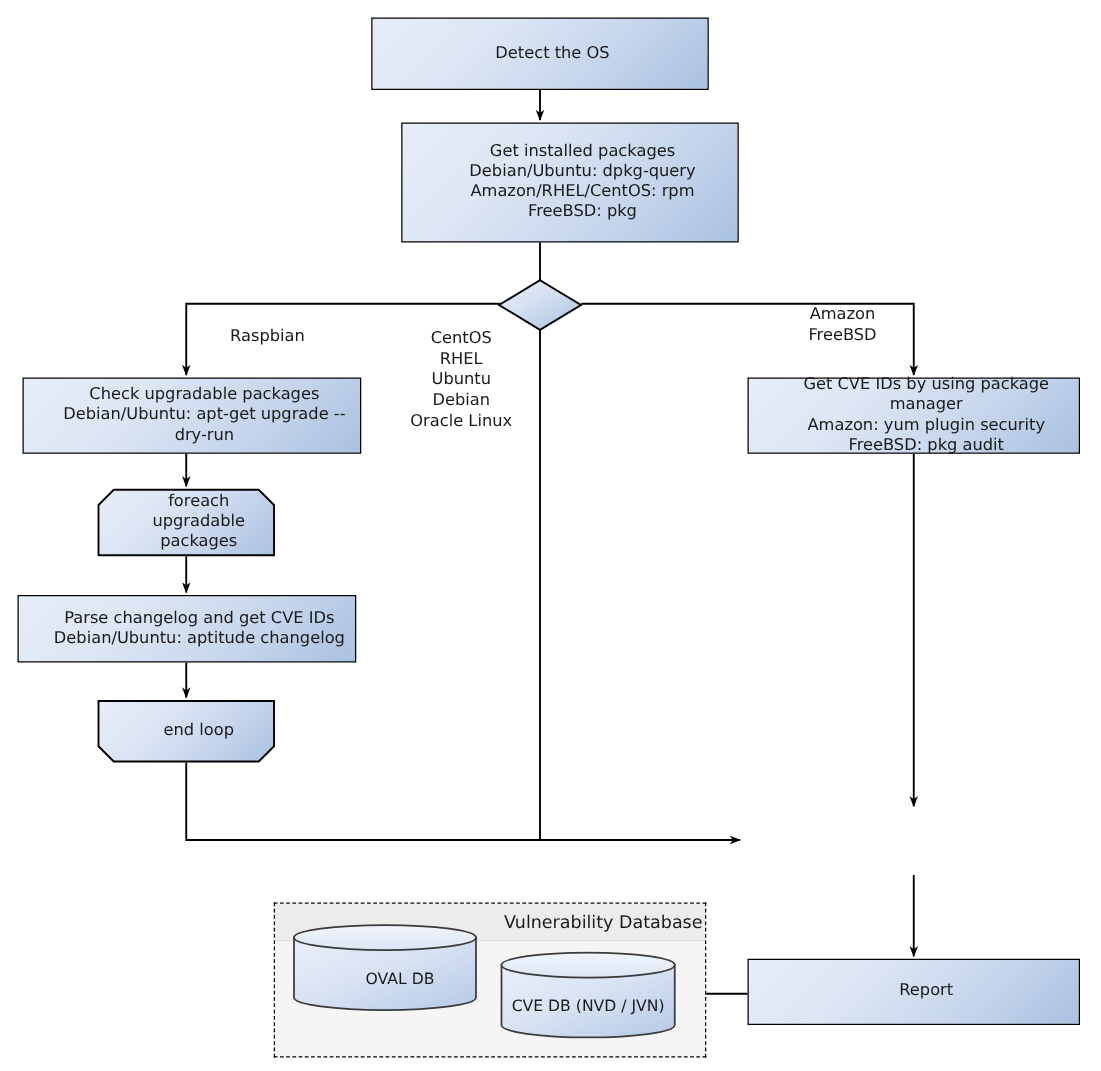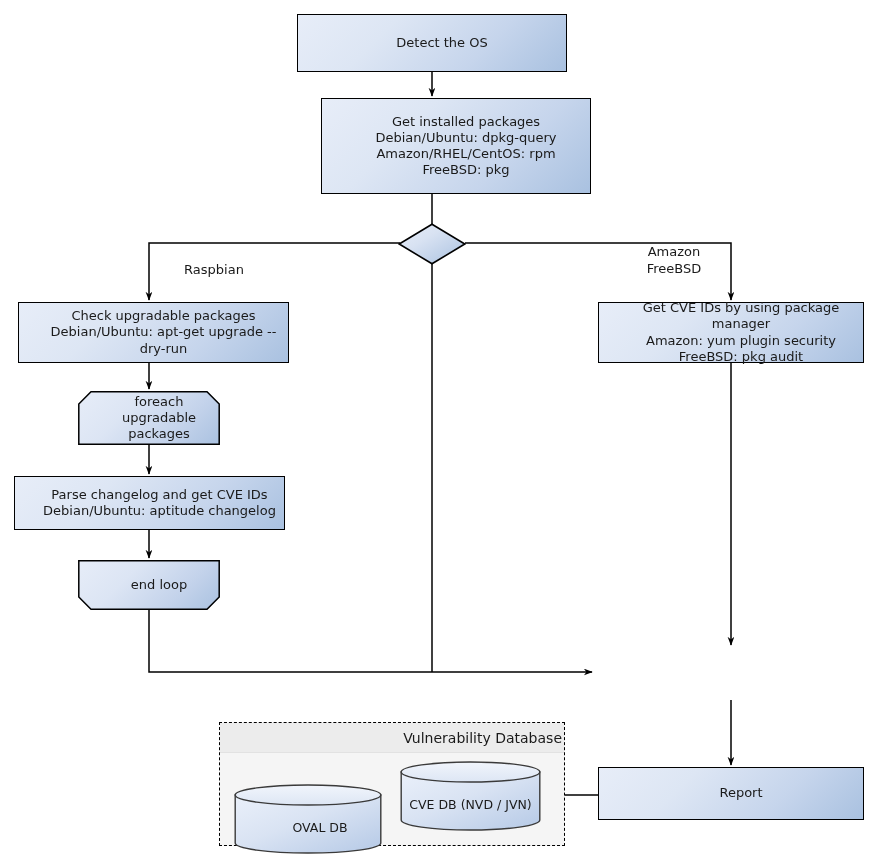--- a/index.html
+++ b/index.html
@@ -202,20 +202,25 @@
           <stop offset="38%" stop-color="#d8e2f2"></stop>
           <stop offset="100%" stop-color="#a9c1e0"></stop>
         </linearGradient>
       </defs>
       <polygon points="34,1.2 66.8,21 34,40.8 1.2,21" fill="url(#gradDiamond)" stroke="#000000" stroke-width="1.6"></polygon>
     </svg>
   </div>
 
   <div class="edge-label fs13" style="left:159px; top:262px; width:110px;">Raspbian</div>
 
+  <div class="edge-label fs13" style="left:313px; top:263px; width:112px;">CentOS
+RHEL
+Ubuntu
+Debian
+Oracle Linux</div>
 
   <div class="edge-label fs13" style="left:621px; top:244px; width:106px;">Amazon
 FreeBSD</div>
 
   <div class="node proc fs13" style="left:18px; top:302px; width:271px; height:61px;">
     <span class="txt">Check upgradable packages
 Debian/Ubuntu: apt-get upgrade --dry-run</span>
   </div>
 
   <div class="node loop-start fs13" style="left:78px; top:391px; width:142px; height:54px;">
@@ -248,21 +253,21 @@
 
 
   <div class="node proc fs13" style="left:598px; top:767px; width:266px; height:53px;">
     <span class="txt">Report</span>
   </div>
 
   <div class="group-box" style="left:219px; top:722px; width:346px; height:124px;">
     <div class="group-header fs14">Vulnerability Database</div>
   </div>
 
-  <div class="cyl" style="left:234px; top:784px; width:172px; height:70px;">
+  <div class="cyl" style="left:234px; top:739px; width:172px; height:70px;">
     <svg width="148" height="70" viewBox="0 0 148 70" xmlns="http://www.w3.org/2000/svg">
       <defs>
         <linearGradient id="gradCylA" x1="0" y1="0" x2="1" y2="1">
           <stop offset="0%" stop-color="#eaf0fa"></stop>
           <stop offset="45%" stop-color="#d9e3f3"></stop>
           <stop offset="100%" stop-color="#b5c9e6"></stop>
         </linearGradient>
         <linearGradient id="gradCylTopA" x1="0" y1="0" x2="0" y2="1">
           <stop offset="0%" stop-color="#f1f5fc"></stop>
           <stop offset="100%" stop-color="#dde6f4"></stop>

